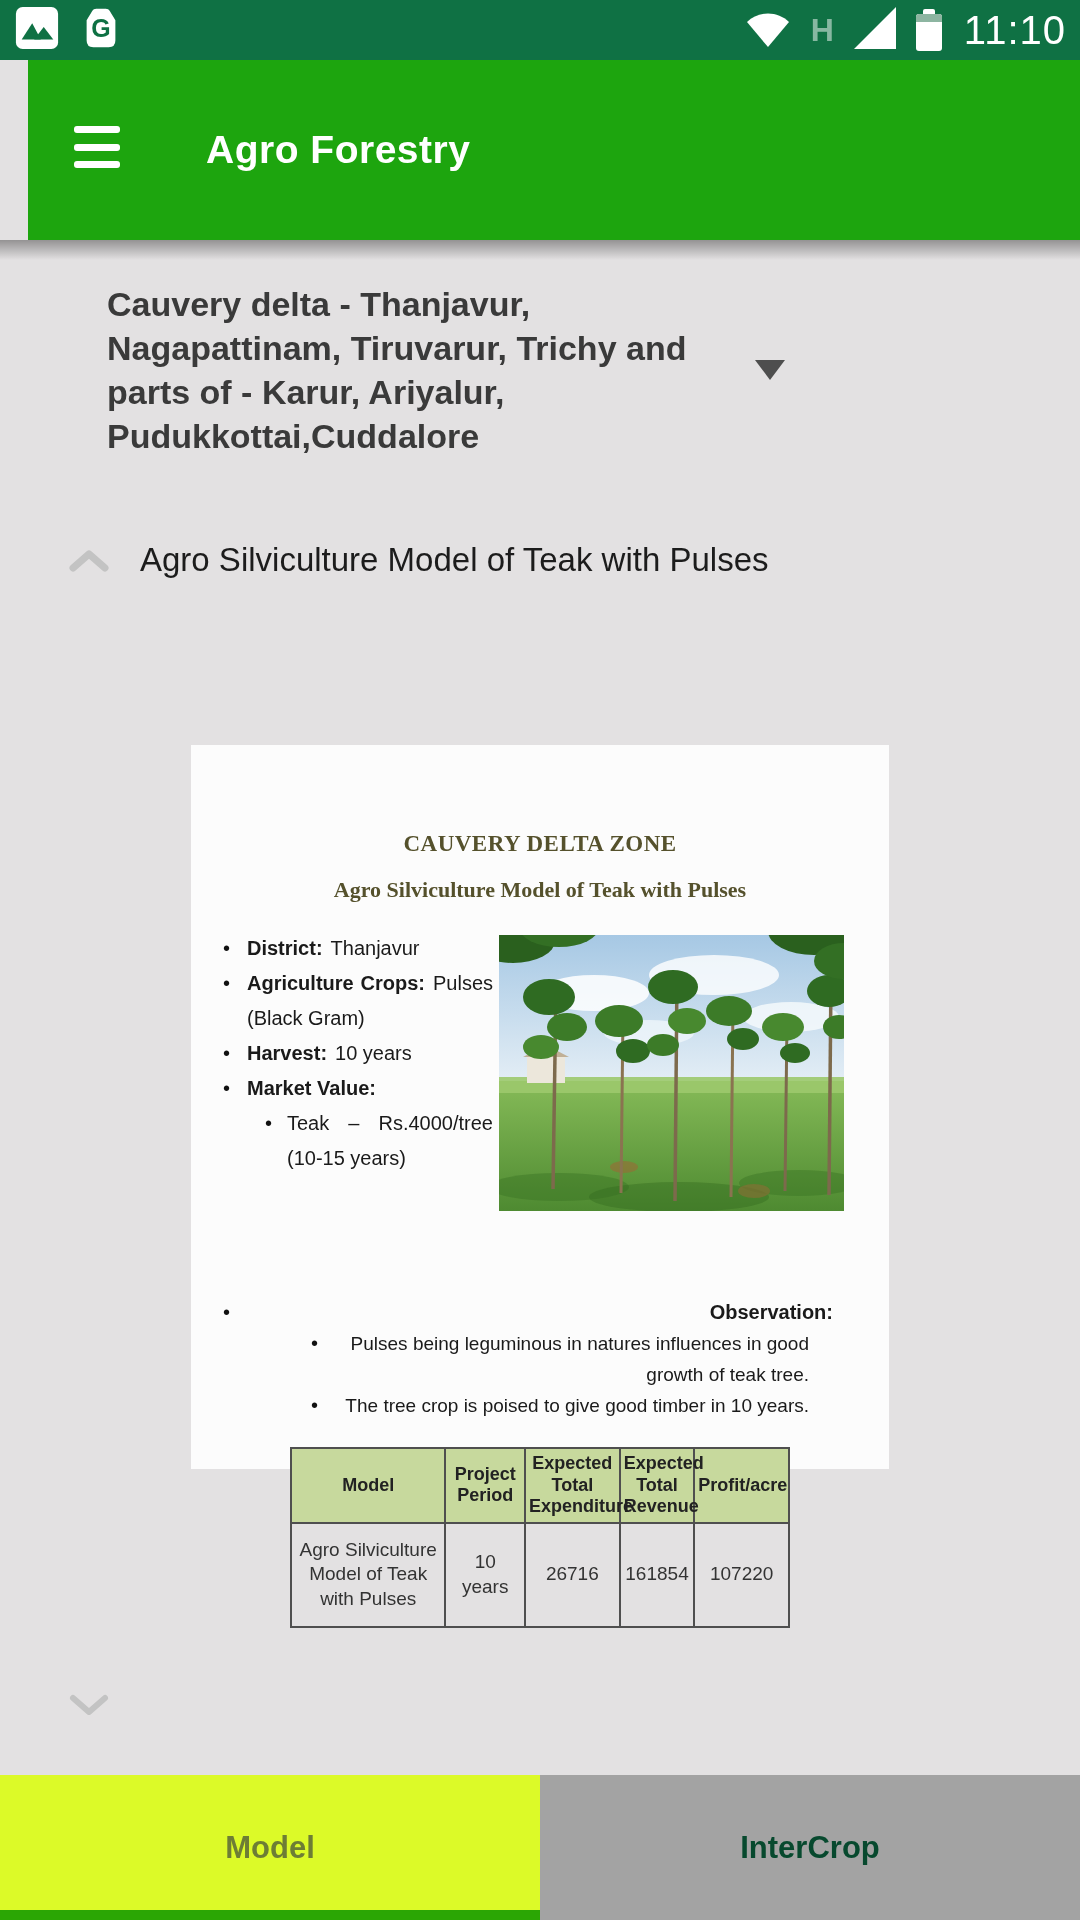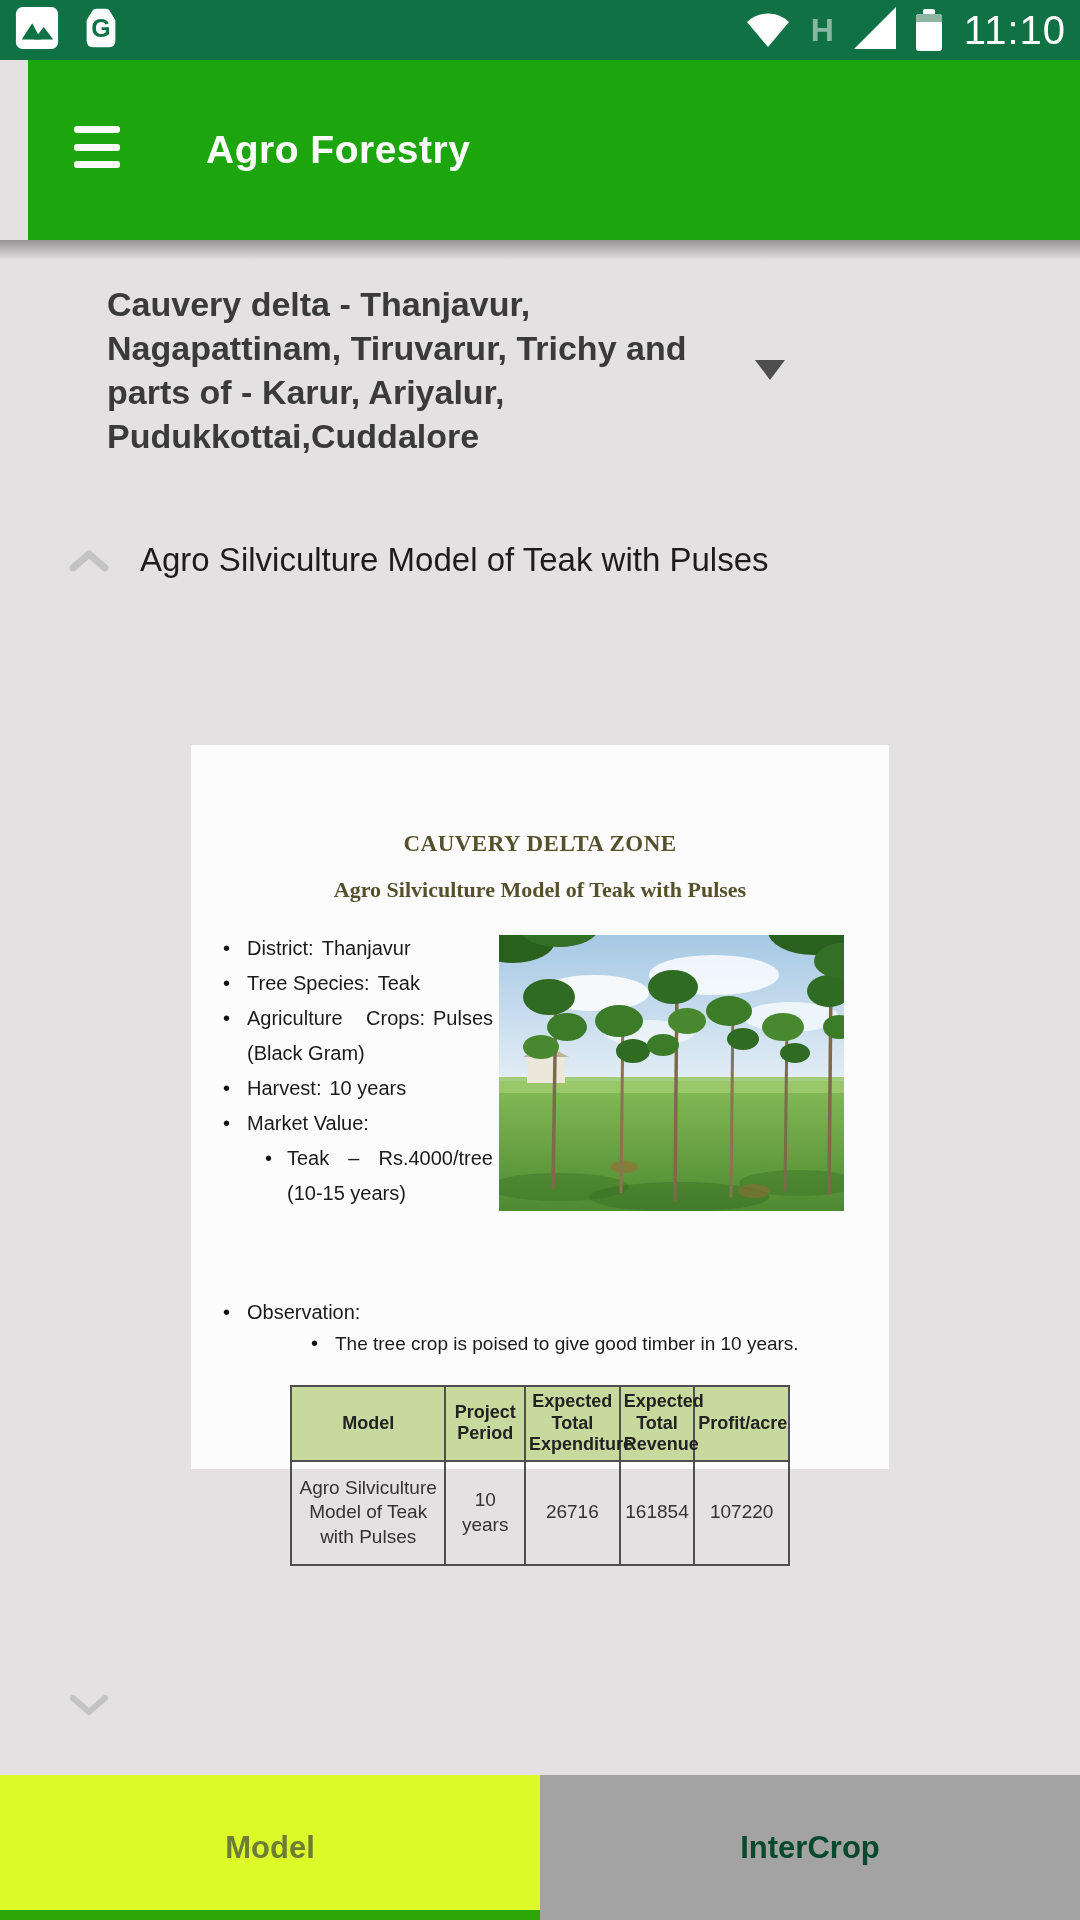--- a/index.html
+++ b/index.html
@@ -79,26 +79,26 @@
   .doc-model{
     margin-top:20px;text-align:center;
     font-family:"Liberation Serif",serif;font-weight:700;
     font-size:22px;color:#55512c;
   }
   .doc-flow{position:relative;margin-top:28px;min-height:352px;}
   .photo{position:absolute;left:308px;top:4px;width:345px;height:276px;display:block;}
   .bullets{margin-left:30px;width:272px;font-size:20px;line-height:35px;color:#1a1a1a;}
   .b{position:relative;padding-left:26px;text-align:justify;}
   .b::before{content:"\2022";position:absolute;left:2px;top:0;font-size:20px;color:#111;}
-  .b .lbl{font-weight:400;margin-right:8px;}
+  .b .lbl{font-weight:700;margin-right:8px;}
   .b.it .val{font-style:italic;}
   .b.sub{margin-left:42px;padding-left:24px;}
   
   .obs{margin:14px 0 0 30px;width:620px;font-size:19px;line-height:31px;color:#1a1a1a;}
-  .obs .b{text-align:left;}
+  .obs .b{text-align:right;}
   .obs .b .lbl{font-size:20px;}
   .obs .b.sub2{margin-left:88px;padding-left:26px;width:500px;}
   
   .doc-table{
     margin:26px auto 0;width:500px;border-collapse:collapse;table-layout:fixed;
   }
   .doc-table th,.doc-table td{
     border:2px solid #4f4f4f;text-align:center;vertical-align:middle;padding:4px 3px;
   }
   .doc-table th{
@@ -244,40 +244,40 @@
         <ellipse cx="60" cy="-8" rx="40" ry="20" fill="#336f24"></ellipse>
         <ellipse cx="315" cy="-4" rx="46" ry="24" fill="#2a601e"></ellipse>
         <ellipse cx="345" cy="26" rx="30" ry="18" fill="#336f24"></ellipse>
       </svg>
 
       <div class="bullets">
         <div class="b">
           <span class="lbl">District:</span><span class="val">Thanjavur</span>
         </div>
         <div class="b">
-          <span class="lbl">Tree Species:</span><span class="val">Teak</span>
-        </div>
-        <div class="b">
           <span class="lbl">Agriculture Crops:</span><span class="val">Pulses (Black Gram)</span>
         </div>
         <div class="b">
           <span class="lbl">Harvest:</span><span class="val">10 years</span>
         </div>
         <div class="b">
           <span class="lbl">Market Value:</span><span class="val"></span>
         </div>
         <div class="b sub">
           <span class="val">Teak – Rs.4000/tree (10-15 years)</span>
         </div>
       </div>
     </div>
 
     <div class="obs">
       <div class="b">
         <span class="lbl">Observation:</span>
+      </div>
+      <div class="b sub2">
+        <span>Pulses being leguminous in natures influences in good growth of teak tree.</span>
       </div>
       <div class="b sub2">
         <span>The tree crop is poised to give good timber in 10 years.</span>
       </div>
     </div>
 
     <table class="doc-table">
       <colgroup>
         <col style="width:31%">
           <col style="width:16%">

